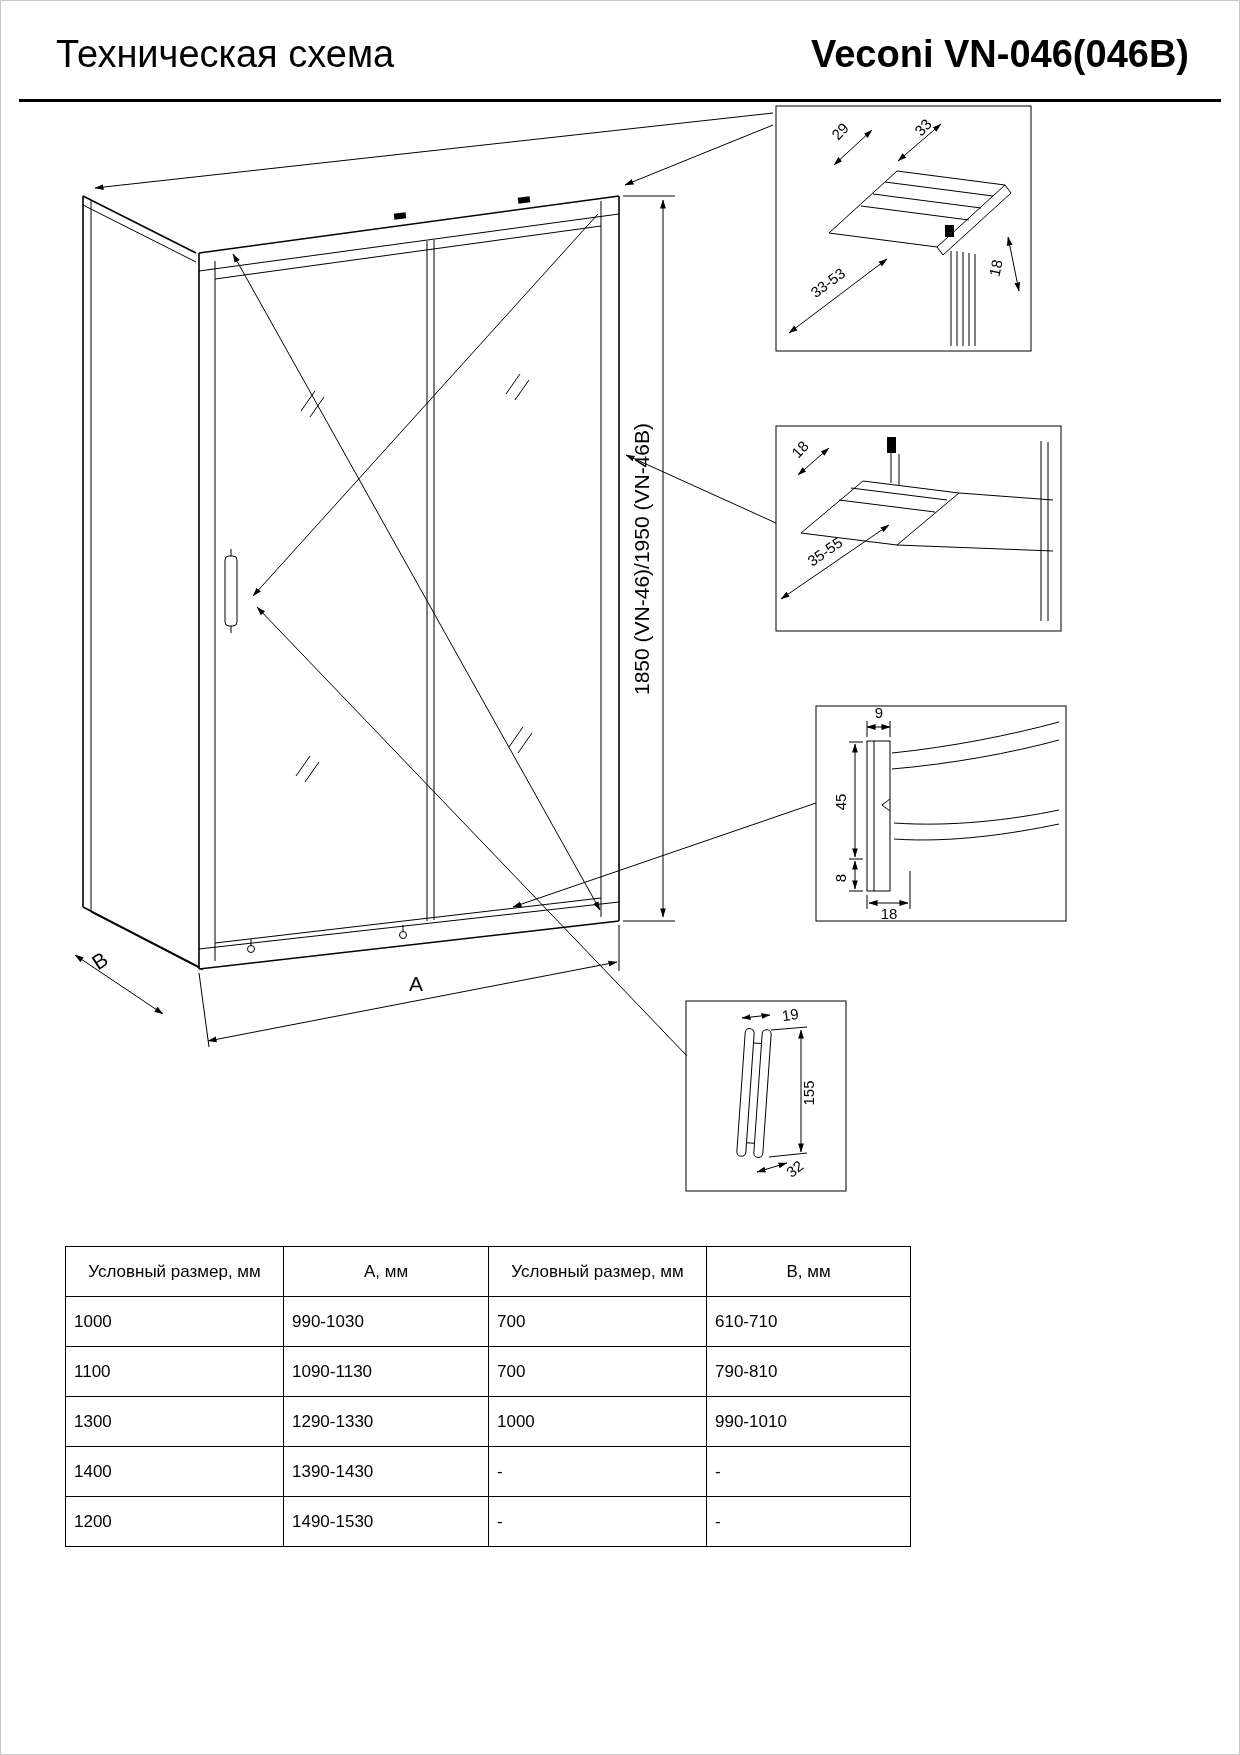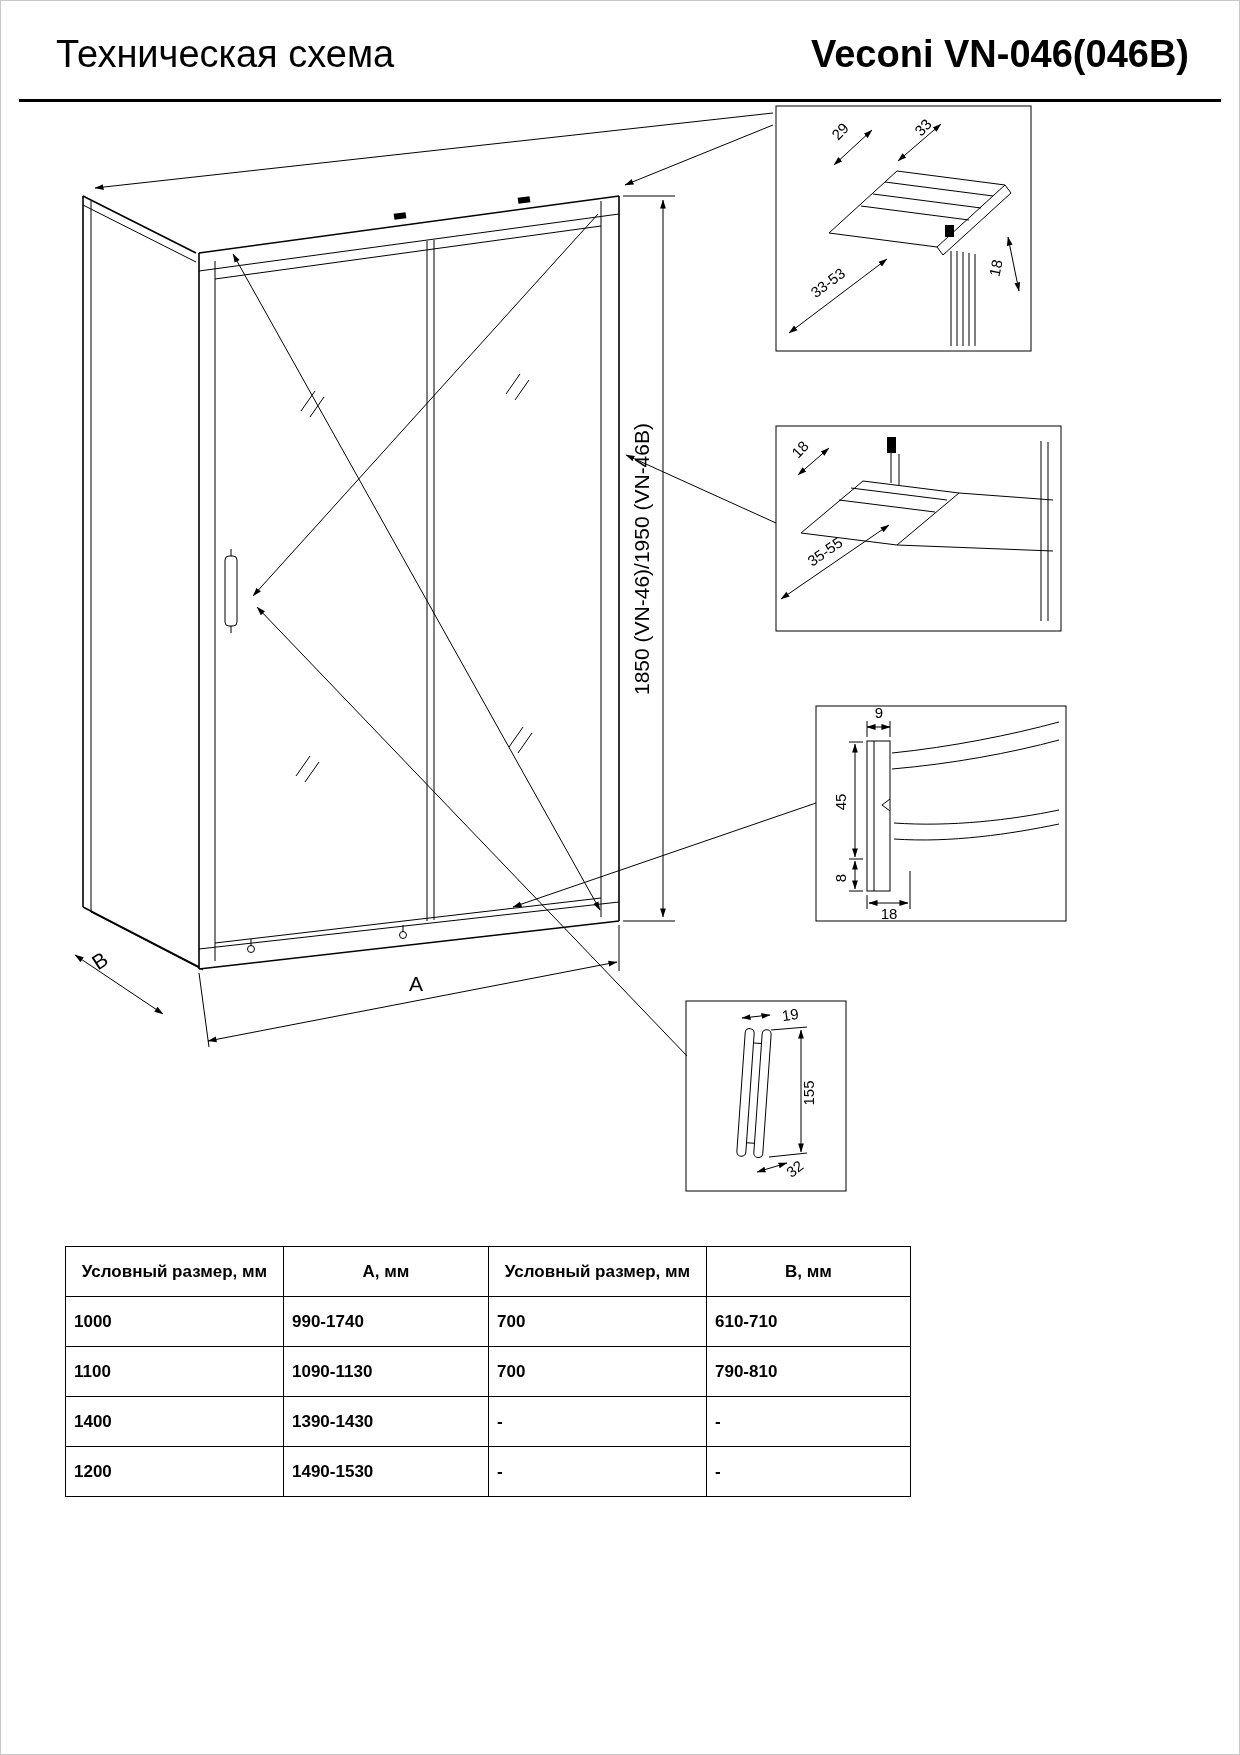--- a/index.html
+++ b/index.html
@@ -14,21 +14,21 @@
 
   .drawing { position:absolute; top:100px; left:0; width:1240px; height:1137px; }
 
   .ln   { stroke:#000; stroke-width:1.6; fill:none; }
   .thin { stroke:#000; stroke-width:1;   fill:none; }
   .dim  { stroke:#000; stroke-width:1;   fill:none; }
   .dt       { font-family:"Liberation Sans",sans-serif; font-size:15px; fill:#000; }
   .biglabel { font-family:"Liberation Sans",sans-serif; font-size:21px; fill:#000; }
 
   table.sizes { position:absolute; top:1245px; left:64px; border-collapse:collapse; font-size:17px; table-layout:fixed; }
-  .sizes th, .sizes td { border:1px solid #000; height:50px; vertical-align:middle; font-weight:700; padding:0 8px; }
+  .sizes th, .sizes td { border:1px solid #000; height:50px; vertical-align:middle; font-weight:400; padding:0 8px; }
 </style>
 </head>
 <body>
 
 <div class="page">
 
   <div class="header">
     <div class="title">Техническая схема</div>
     <div class="model">Veconi VN-046(046B)</div>
   </div>
@@ -207,31 +207,37 @@
       <tr>
         <th>Условный размер, мм</th>
         <th>А, мм</th>
         <th>Условный размер, мм</th>
         <th>В, мм</th>
       </tr>
     </thead>
     <tbody>
       <tr>
         <td>1000</td>
-        <td>990-1740</td>
+        <td>990-1030</td>
         <td>700</td>
         <td>610-710</td>
       </tr>
       <tr>
         <td>1100</td>
         <td>1090-1130</td>
         <td>700</td>
         <td>790-810</td>
       </tr>
       <tr>
+        <td>1300</td>
+        <td>1290-1330</td>
+        <td>1000</td>
+        <td>990-1010</td>
+      </tr>
+      <tr>
         <td>1400</td>
         <td>1390-1430</td>
         <td>-</td>
         <td>-</td>
       </tr>
       <tr>
         <td>1200</td>
         <td>1490-1530</td>
         <td>-</td>
         <td>-</td>

